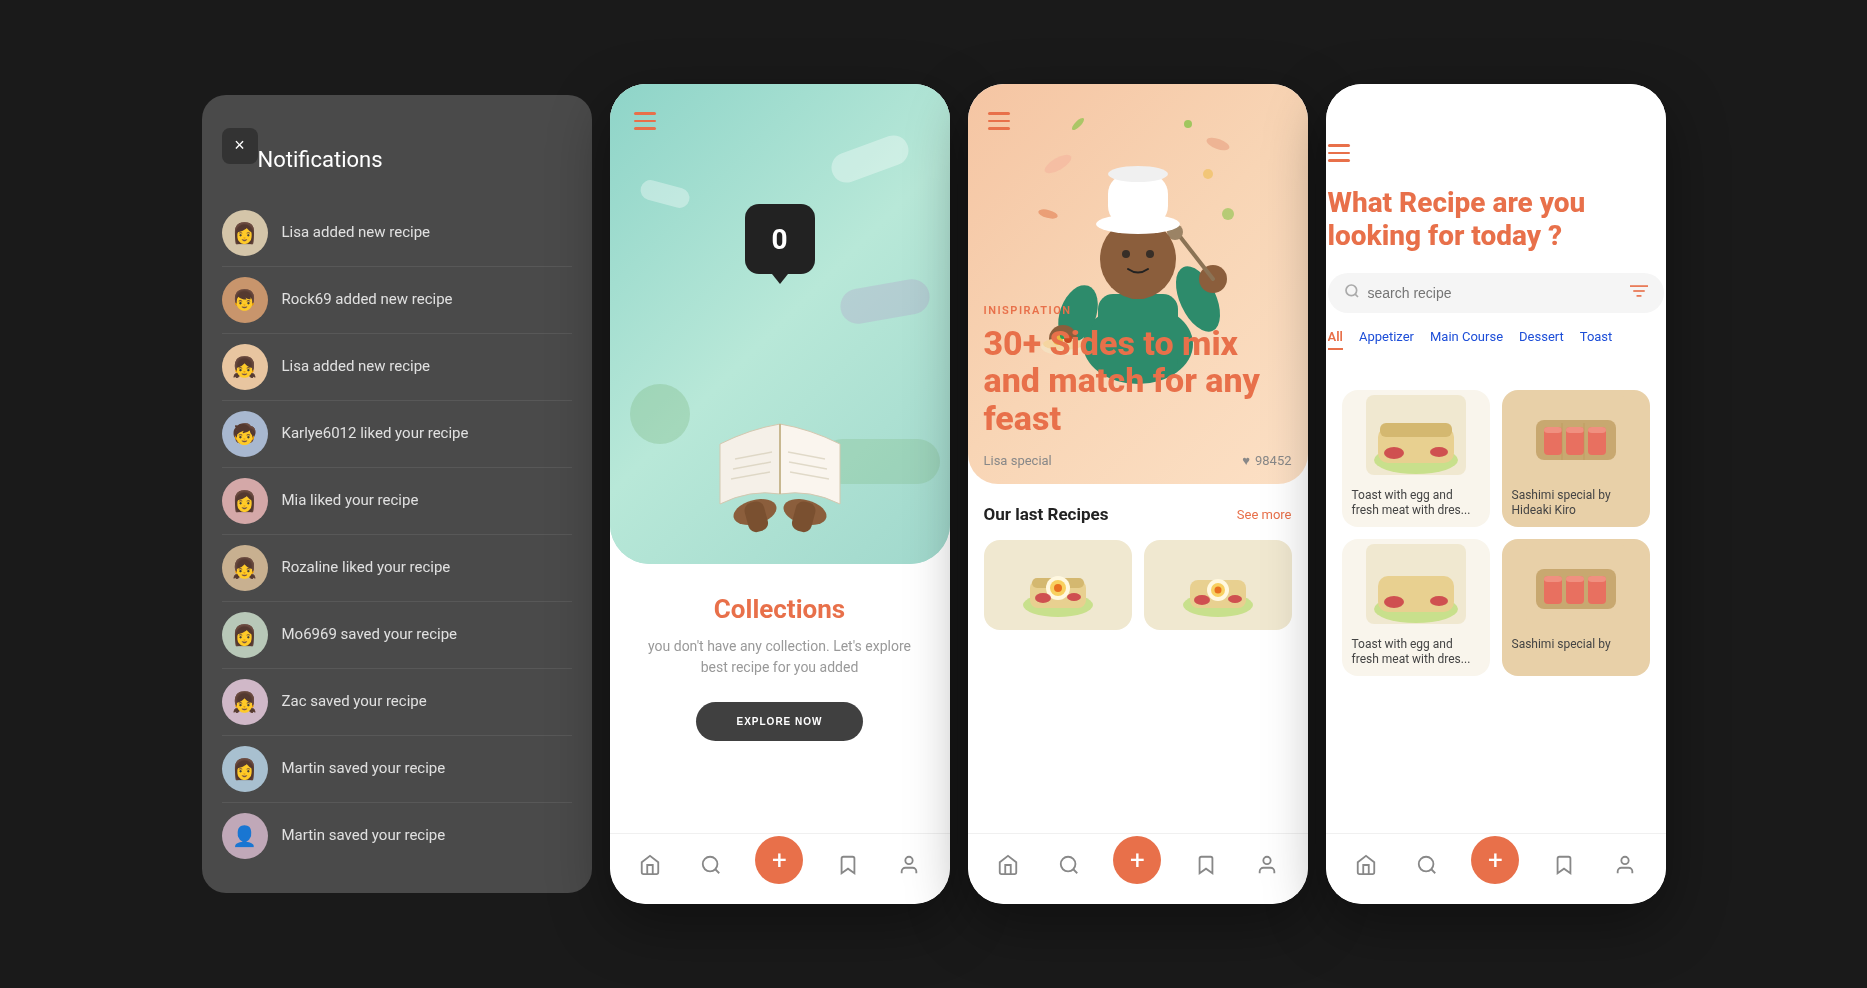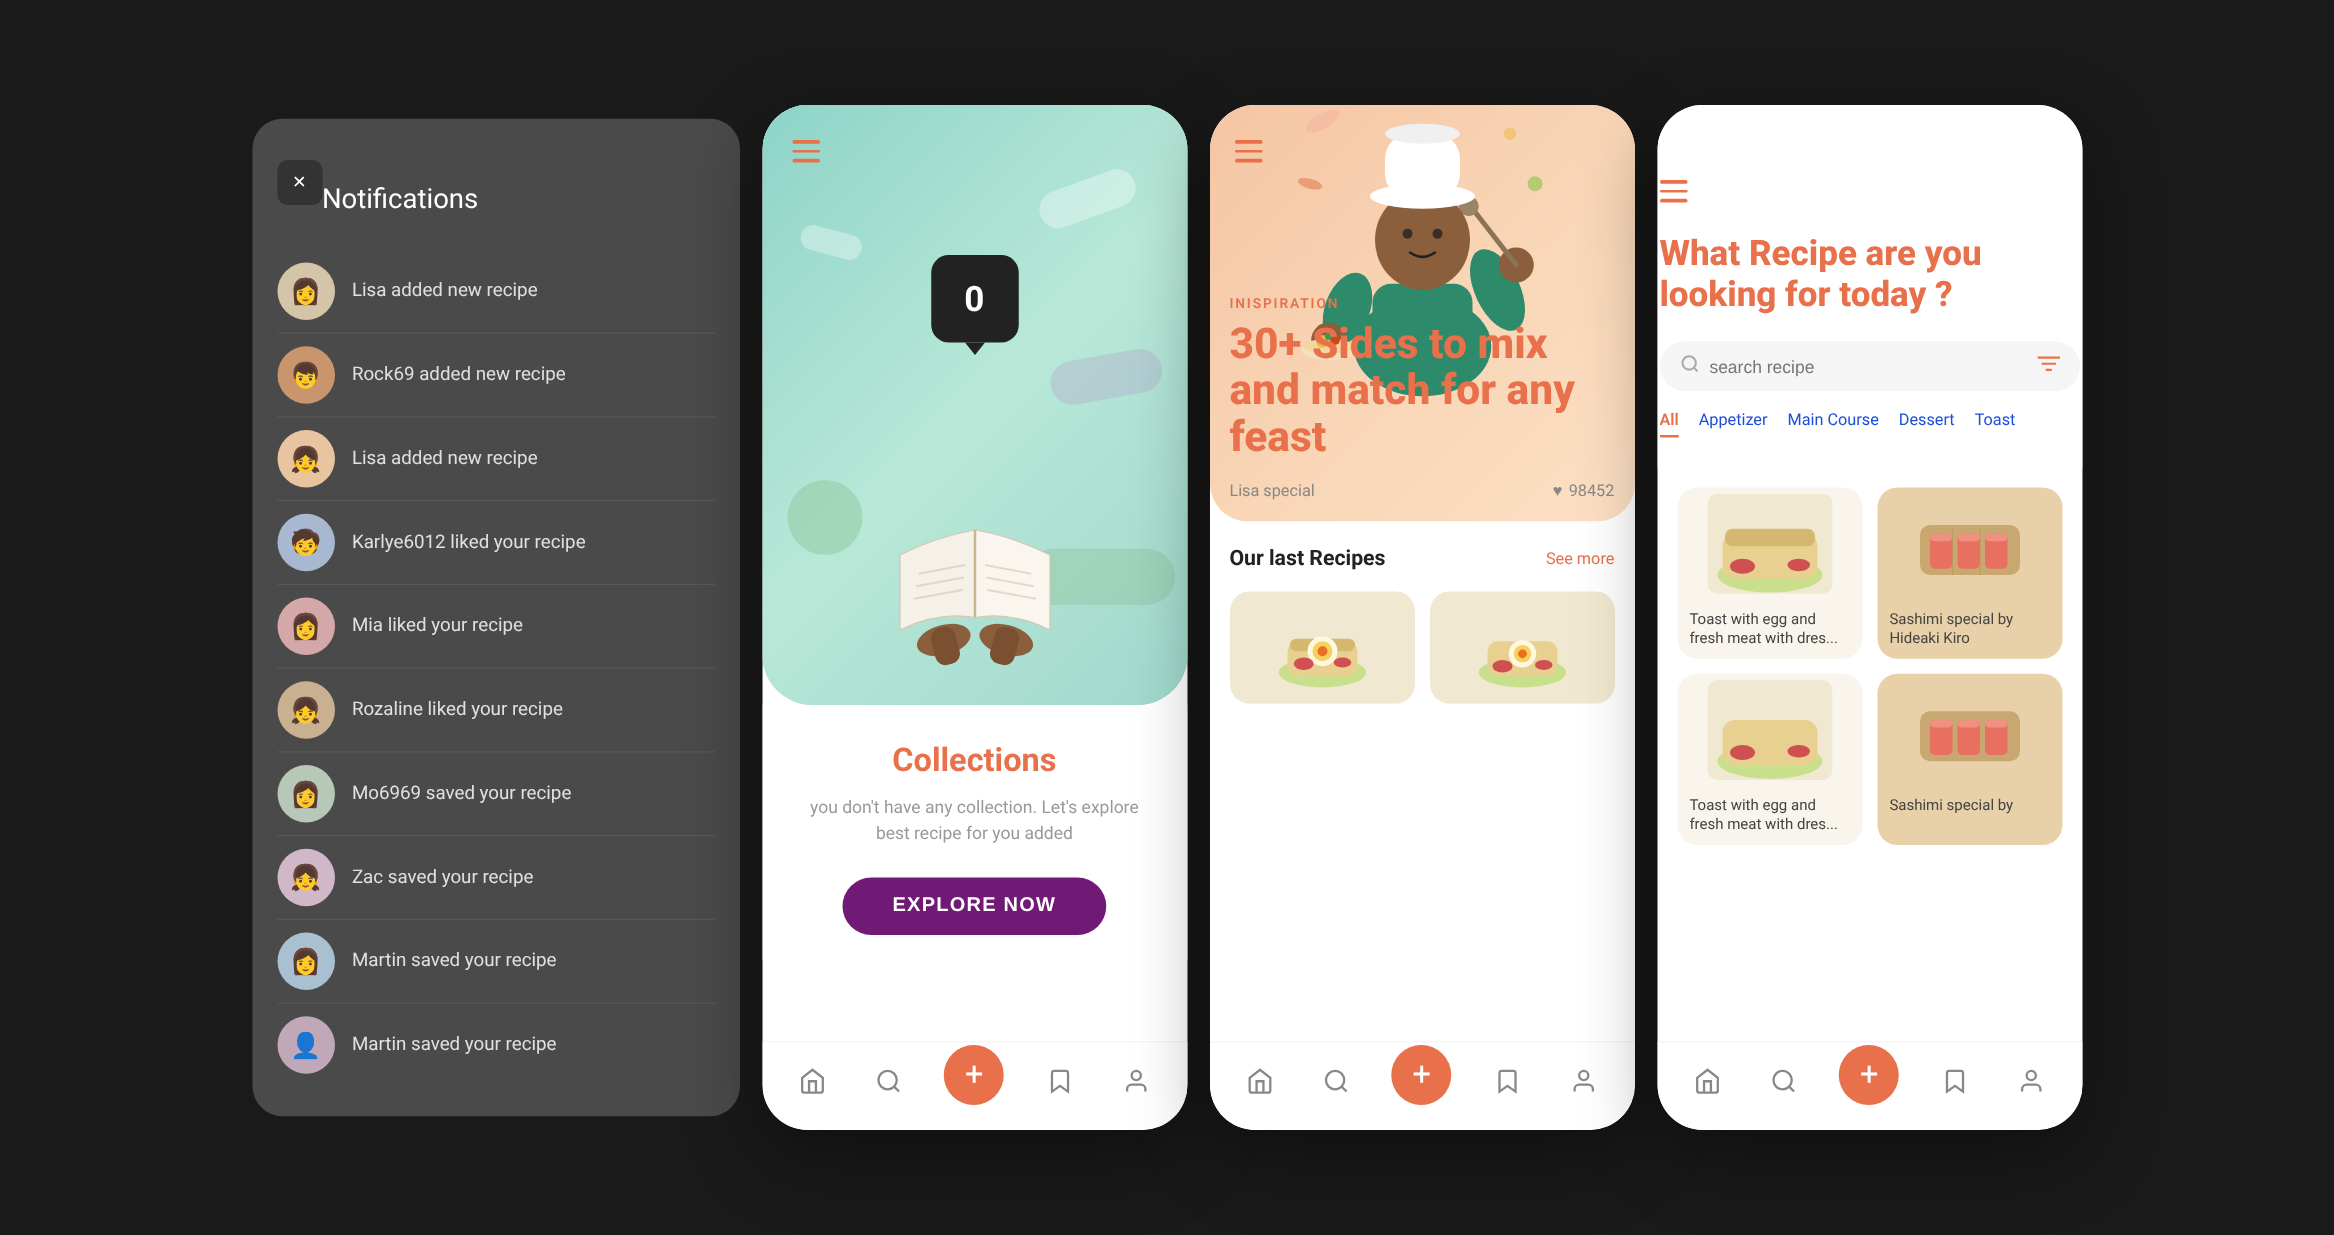--- a/index.html
+++ b/index.html
@@ -205,26 +205,26 @@
     }
 
     .collections-sub {
       font-size: 14px;
       color: #999;
       line-height: 1.5;
       margin-bottom: 24px;
     }
 
     .explore-btn {
-      background: #701a75;
+      background: #404040;
       color: #fff;
       border: none;
       border-radius: 30px;
       padding: 14px 40px;
-      font-size: 16px;
+      font-size: 10px;
       font-weight: 700;
       letter-spacing: 1px;
       cursor: pointer;
     }
 
     
     .bottom-nav {
       position: absolute;
       bottom: 0;
       left: 0; right: 0;
@@ -261,21 +261,21 @@
       cursor: pointer;
       margin-top: -10px;
     }
 
     
     .screen-inspiration {
       background: #fff;
     }
 
     .inspo-hero {
-      height: 333px;
+      height: 400px;
       position: relative;
       background: linear-gradient(135deg, #f5c5a3 0%, #f8d5b5 50%, #fce0c5 100%);
       border-radius: 0 0 30px 30px;
       overflow: hidden;
     }
 
     .inspo-hero-content {
       position: absolute;
       bottom: 0;
       left: 0; right: 0;

